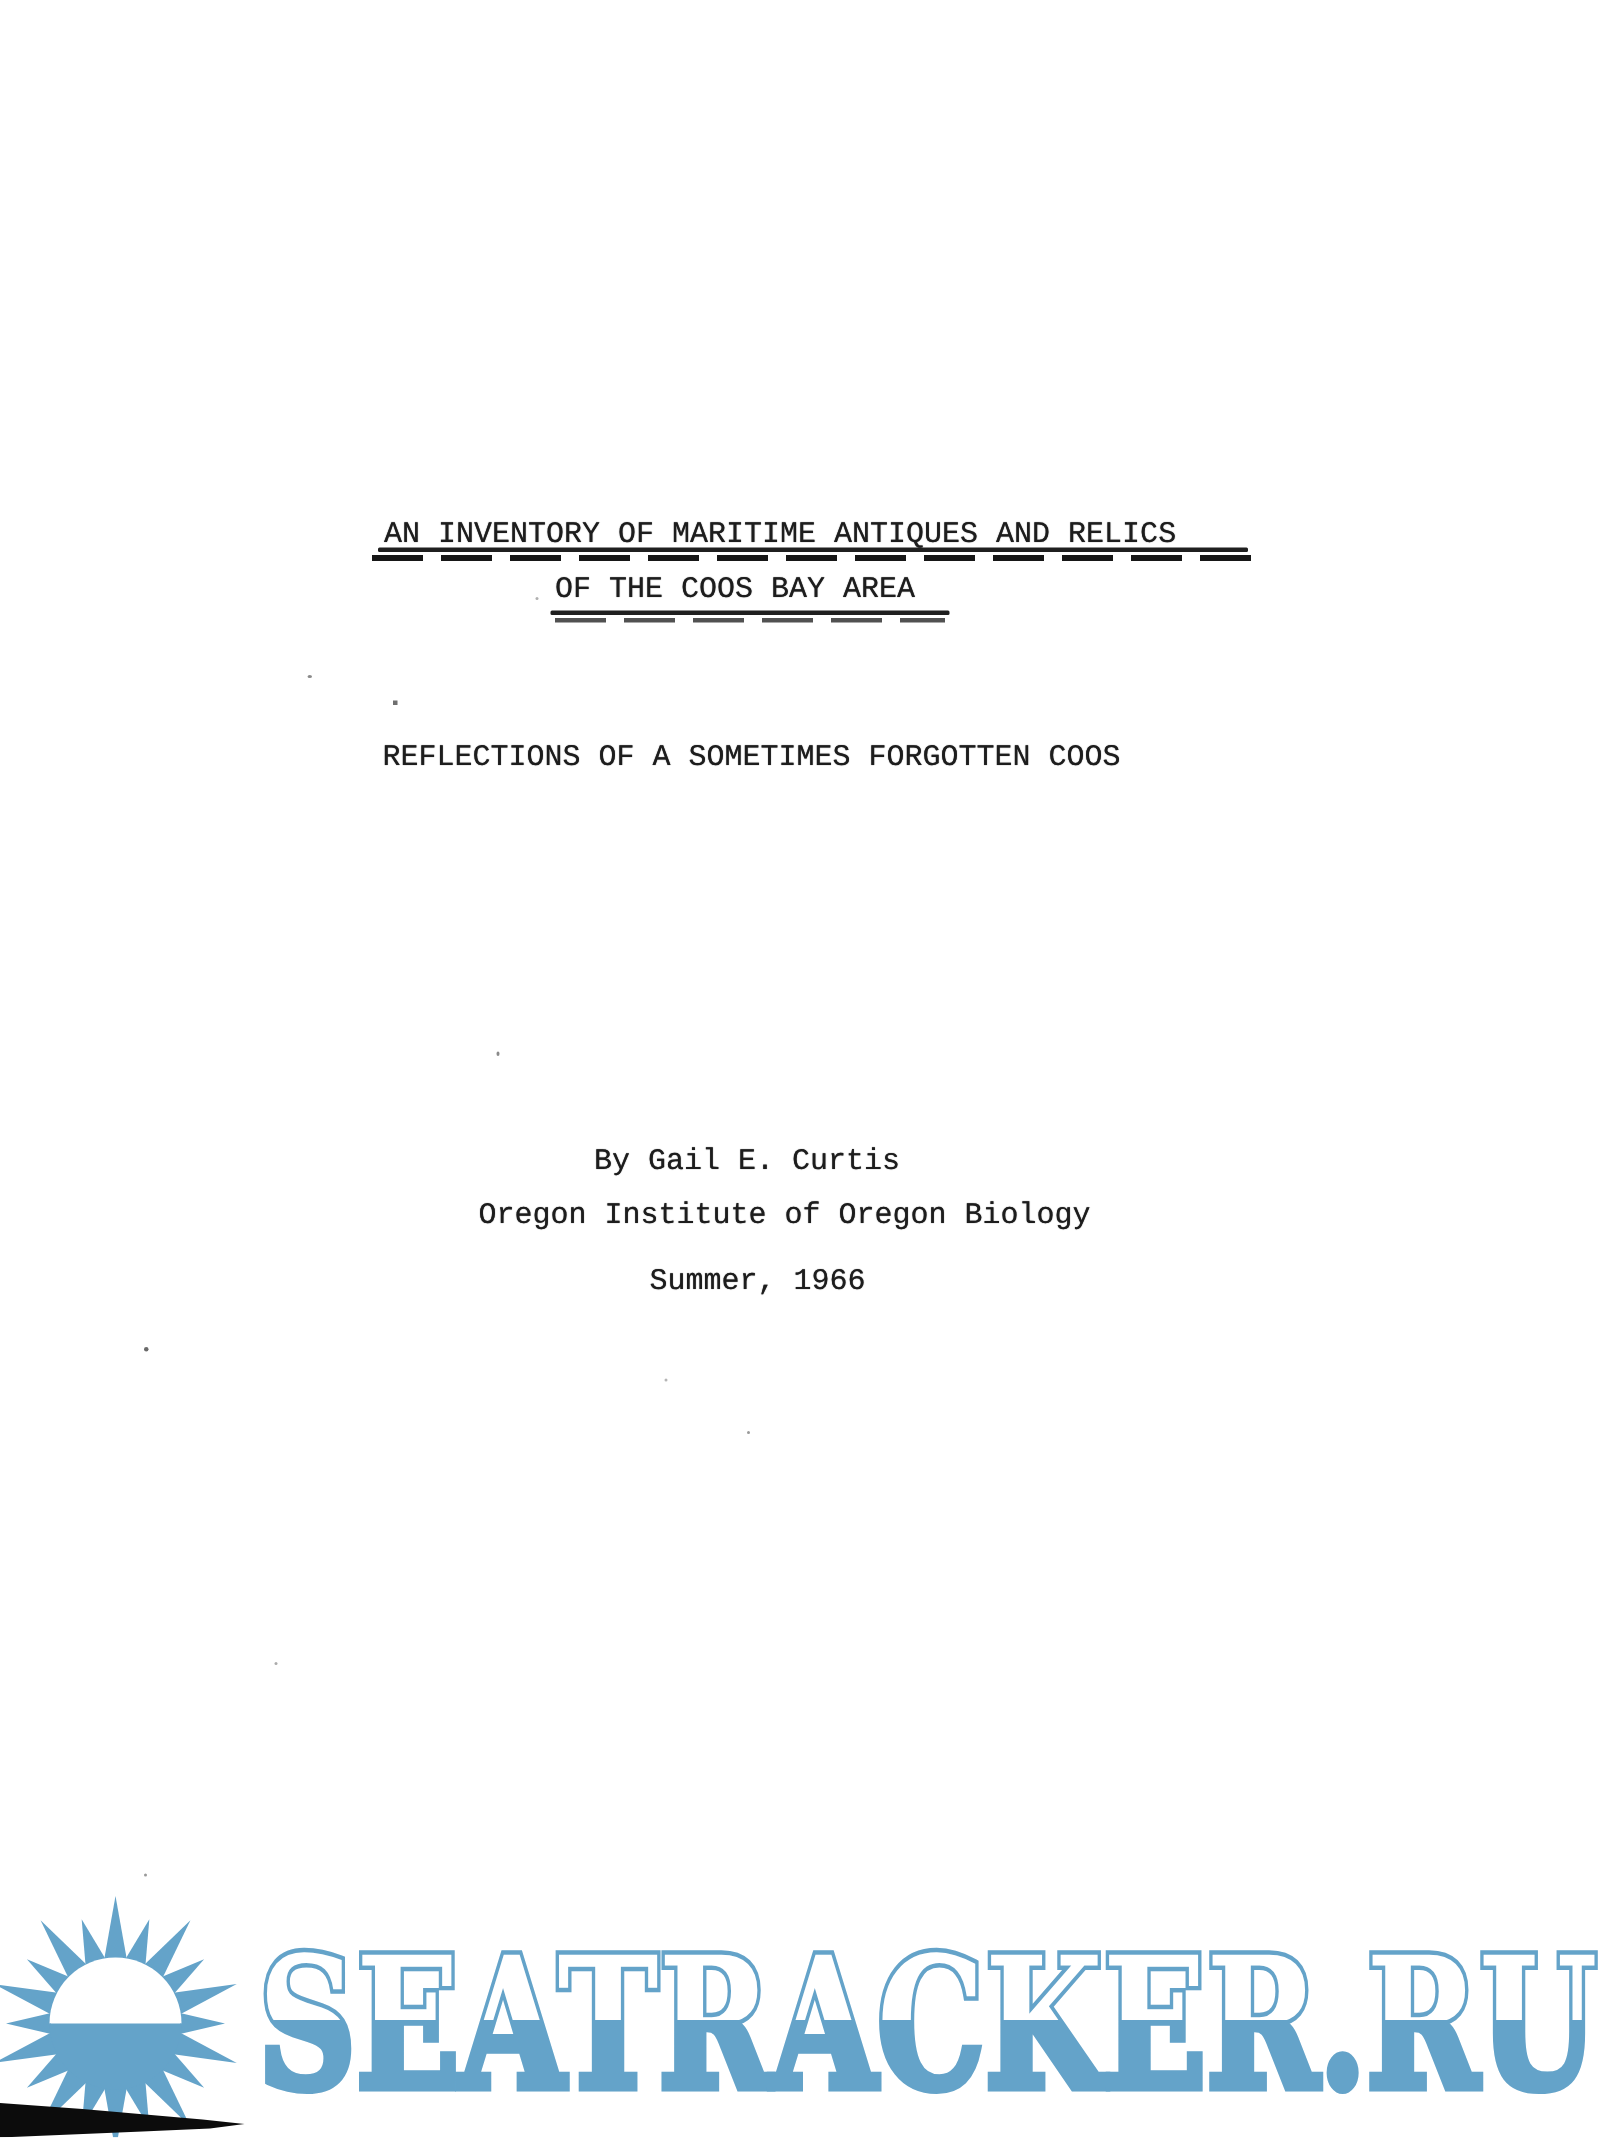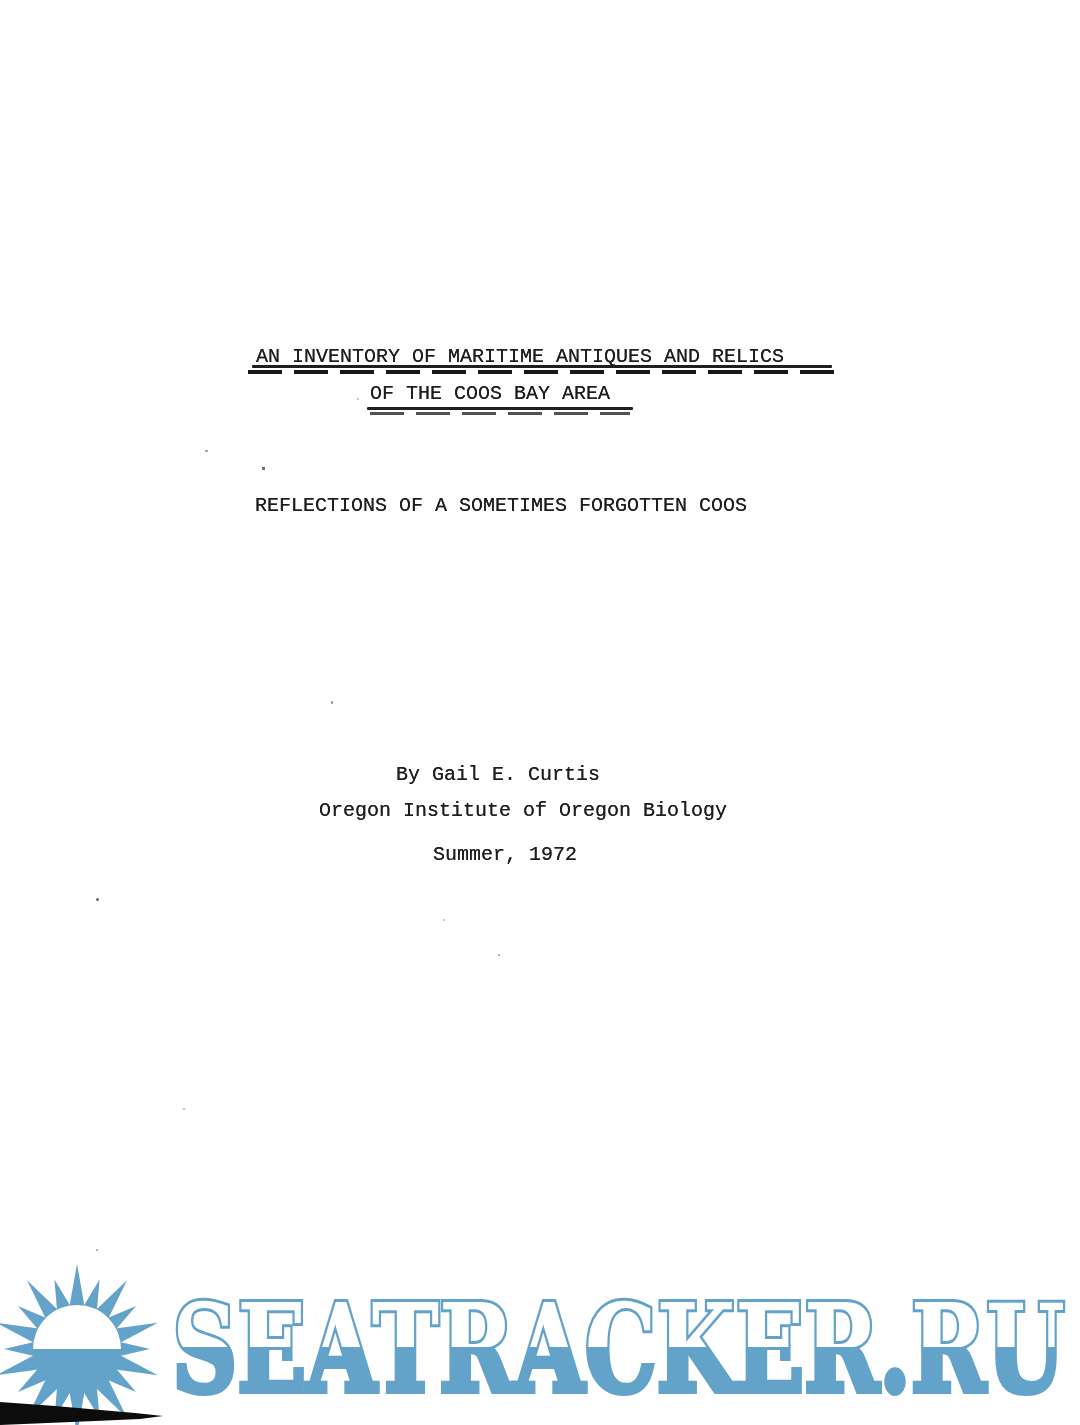--- a/index.html
+++ b/index.html
@@ -58,21 +58,21 @@
   <div class="udash" style="left:248px; top:370px; width:586px; height:3.5px;"></div>
 
   <div class="tw" style="left:370px; top:384px;">OF THE COOS BAY AREA</div>
   <div class="uline" style="left:367px; top:407px; width:266px; height:3px;"></div>
   <div class="udash" style="left:370px; top:412px; width:260px; height:3px; opacity:.75;"></div>
 
   <div class="tw" style="left:255px; top:496px;">REFLECTIONS OF A SOMETIMES FORGOTTEN COOS</div>
 
   <div class="tw" style="left:396px; top:736px;margin-top:29px;">By Gail E. Curtis</div>
   <div class="tw" style="left:319px; top:801px;">Oregon Institute of Oregon Biology</div>
-  <div class="tw" style="left:433px; top:845px;">Summer, 1972</div>
+  <div class="tw" style="left:433px; top:845px;">Summer, 1966</div>
 
   <div class="speck" style="left:205px; top:450px; width:3px; height:2px; background:#8a8a8a;"></div>
   <div class="speck" style="left:262px; top:467px; width:3px; height:3px; background:#6f6f6f; border-radius:0;"></div>
   <div class="speck" style="left:357px; top:398px; width:2px; height:2px; background:#b0b0b0;"></div>
   <div class="speck" style="left:331px; top:701px; width:2px; height:3px; background:#8a8a8a;"></div>
   <div class="speck" style="left:96px; top:898px; width:3px; height:3px; background:#6a6a6a;"></div>
   <div class="speck" style="left:443px; top:919px; width:2px; height:2px; background:#b5b5b5;"></div>
   <div class="speck" style="left:498px; top:954px; width:2px; height:2px; background:#9a9a9a;"></div>
   <div class="speck" style="left:183px; top:1108px; width:2px; height:2px; background:#ababab;"></div>
   <div class="speck" style="left:96px; top:1249px; width:2px; height:2px; background:#9a9a9a;"></div>

